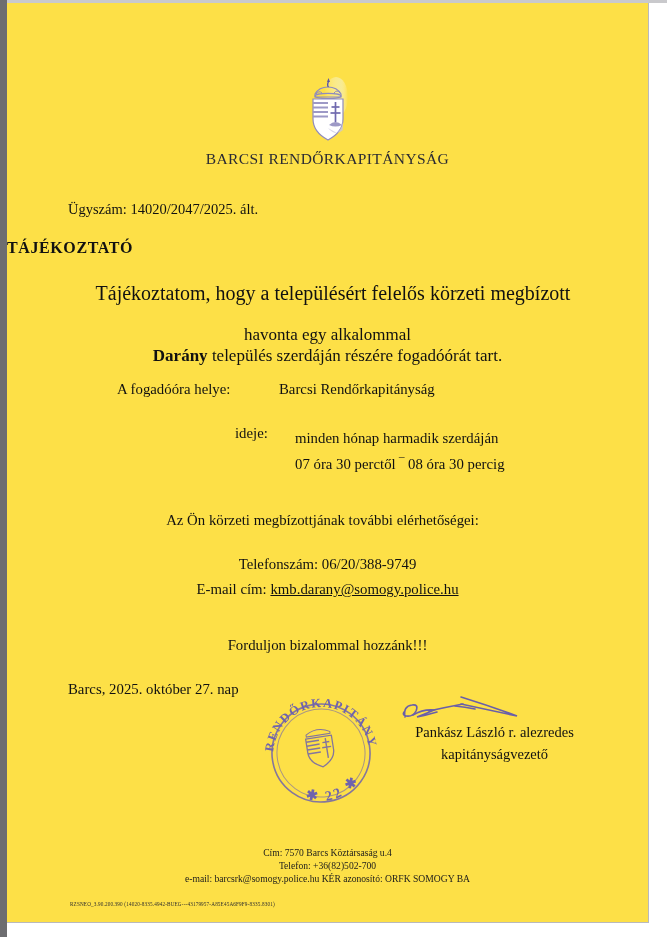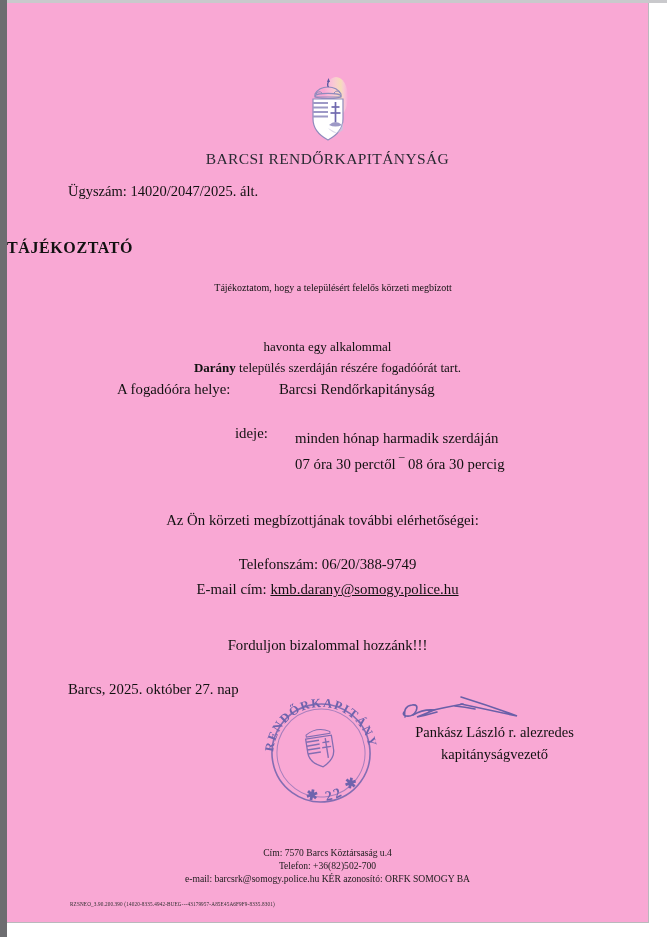--- a/index.html
+++ b/index.html
@@ -46,21 +46,21 @@
     left: 7px; top: 922px;
     width: 642px; height: 1px;
     background: #b9b9bc;
   }
 
   #page {
     position: absolute;
     left: 7px; top: 3px;
     width: 641px;
     height: 919px;
-    background: #f9a8d4;
+    background: #fde047;
   }
 
   
   .crest-wrap {
     position: absolute;
     left: 0; right: 0;
     top: 72px;
     text-align: center;
   }
   .crest-wrap svg { display: inline-block; }
@@ -73,47 +73,46 @@
     font-variant: small-caps;
     font-size: 15.5px;
     letter-spacing: 0.4px;
     color: #2a2a33;
   }
 
   
   .case-no {
     position: absolute;
     left: 61px;
-    top: 180px;
+    top: 198px;
     font-size: 14.5px;
   }
   .doc-title {
     position: absolute;
     left: 0; right: 0;
     top: 236px;
     font-weight: bold;
     font-size: 16px;
     letter-spacing: 0.6px;
   }
   .intro {
     position: absolute;
     left: 0; right: 0;
     top: 279px;
     text-align: center;
-    font-size: 10px;
+    font-size: 20px;
     margin-left: 11px;
   }
   .freq {
     position: absolute;
     left: 0; right: 0;
     top: 321px;
     text-align: center;
-    font-size: 13px;
+    font-size: 17px;
     line-height: 21px;
-    margin-top: 12px;
   }
   .freq .muni { font-weight: bold; }
 
   .kv {
     position: absolute;
     font-size: 14.8px;
   }
   .kv-place-label { left: 110px; top: 378px; }
   .kv-place-value { left: 272px; top: 378px; }
   .kv-time-label  { left: 228px; top: 422px; }

